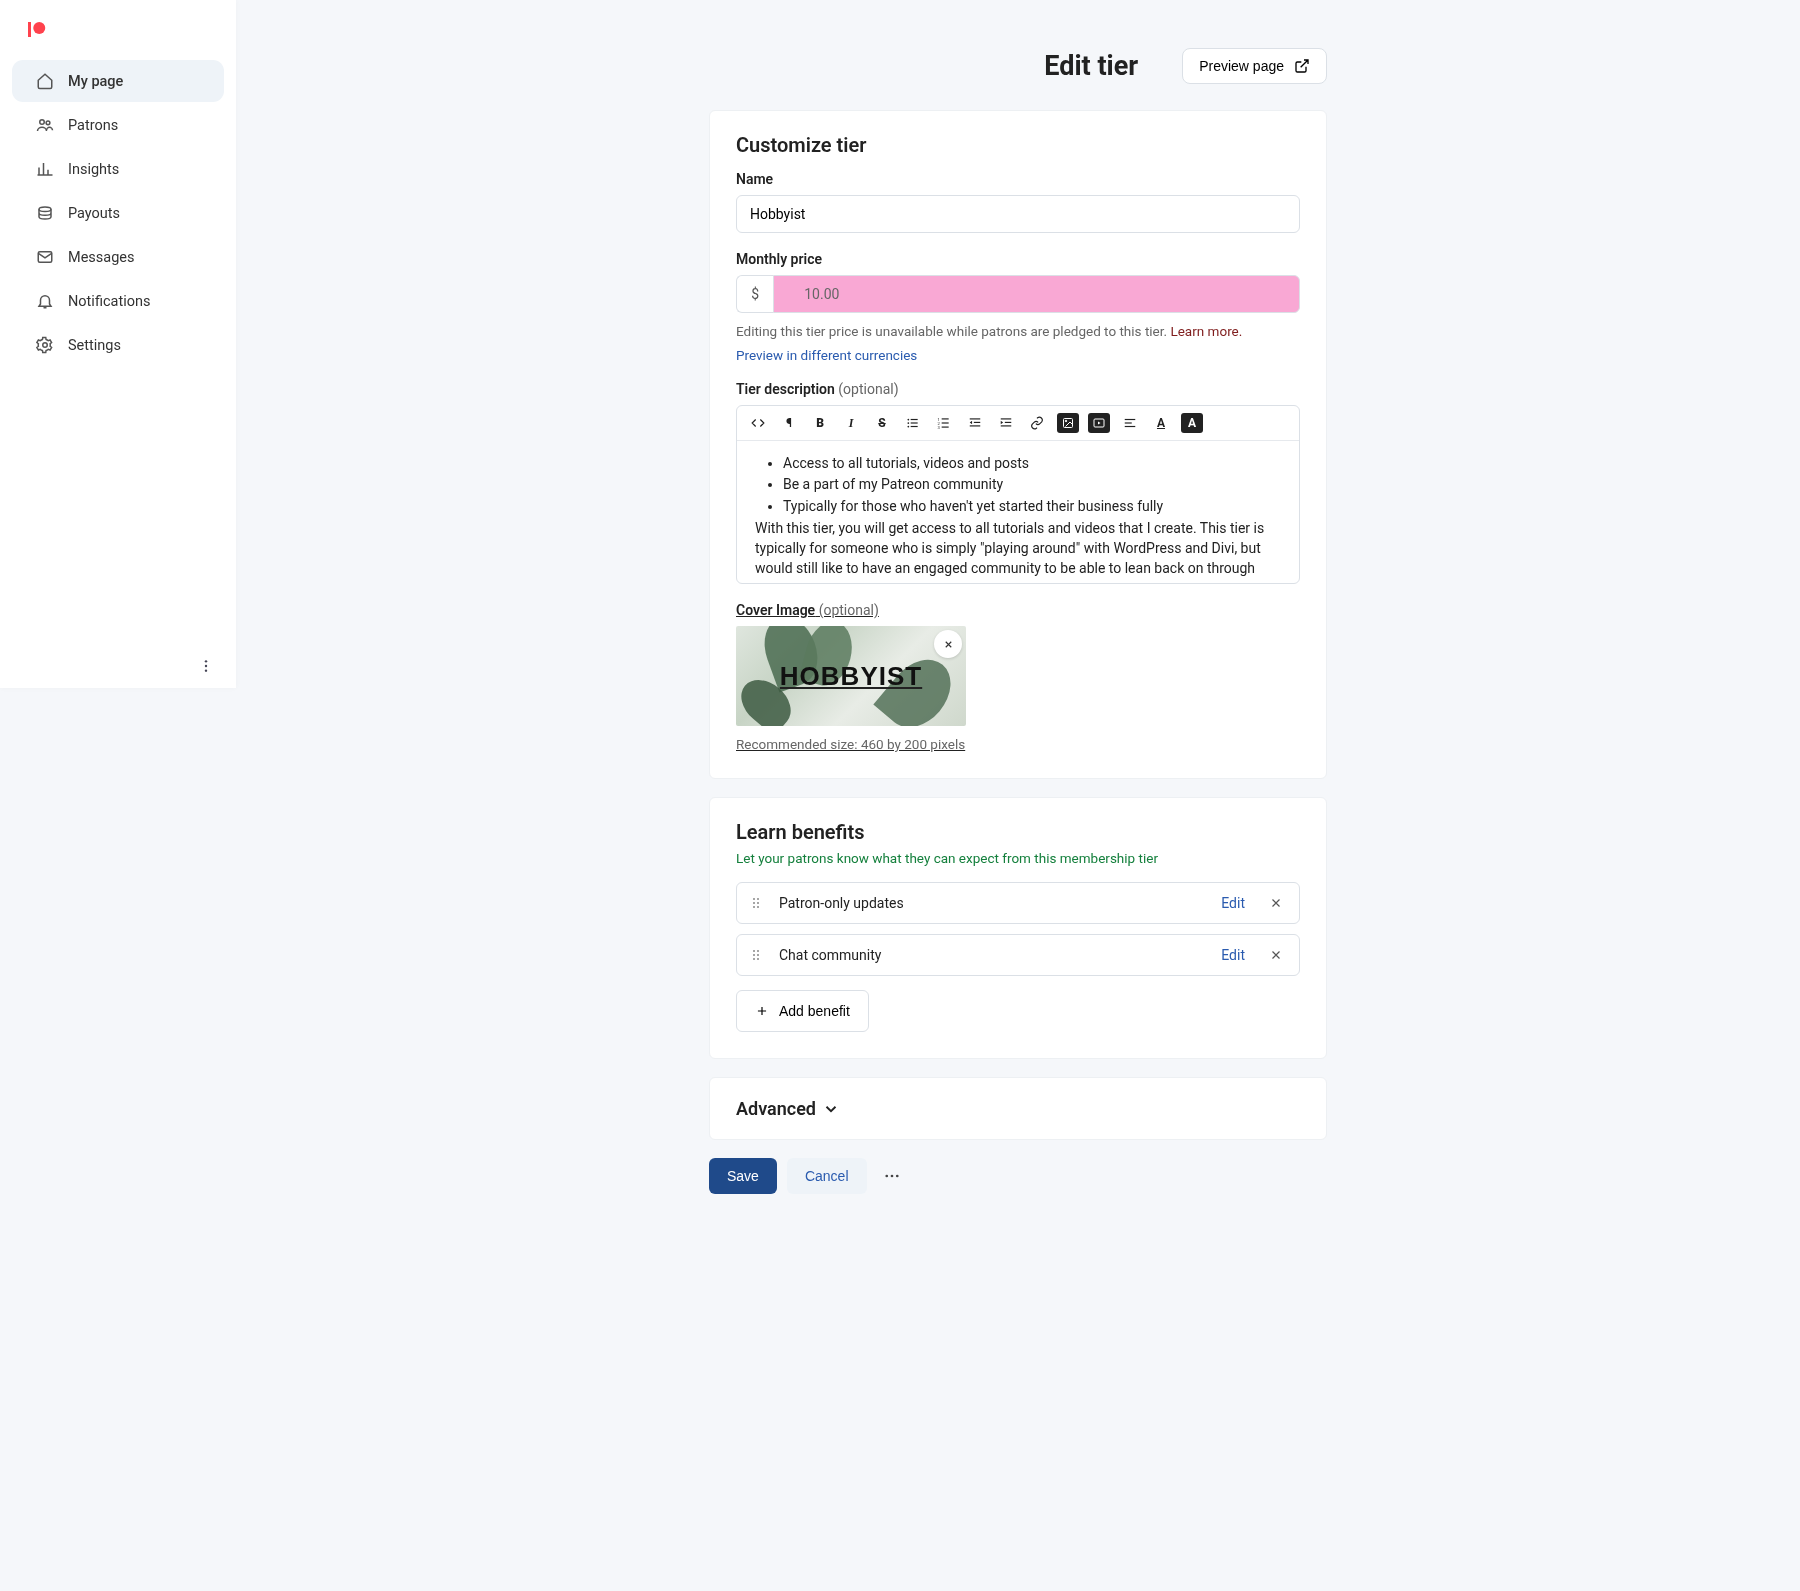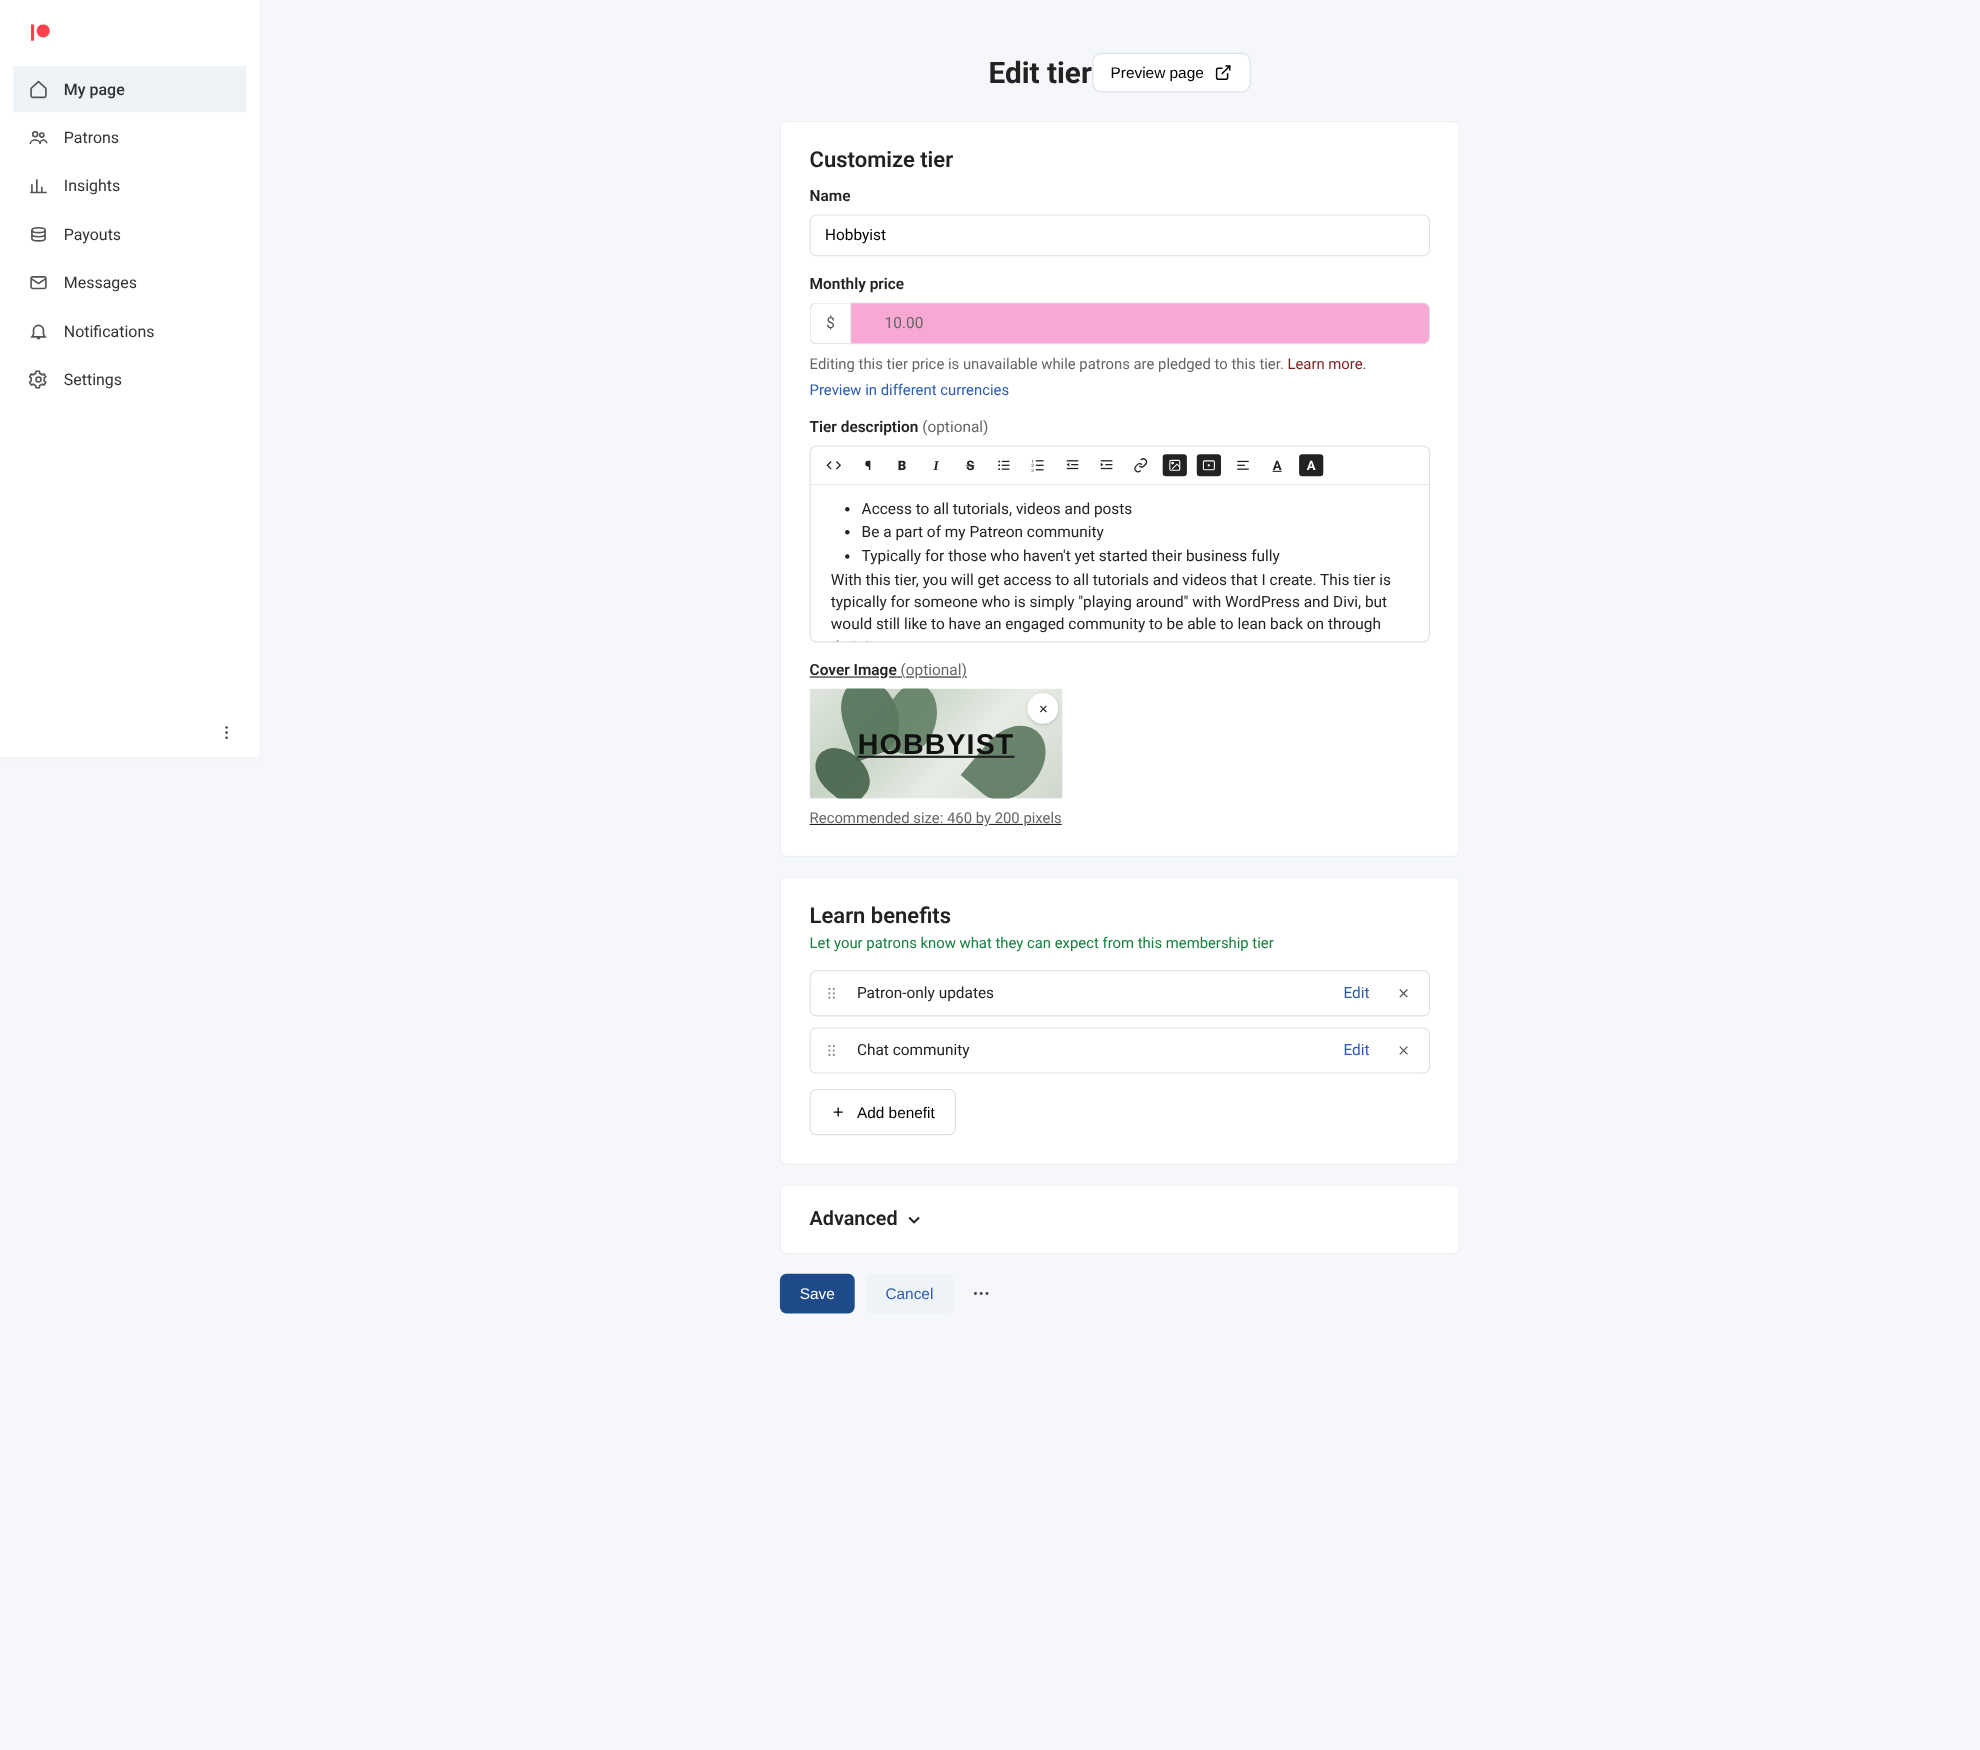--- a/index.html
+++ b/index.html
@@ -20,22 +20,22 @@
     height: 688px;
     box-shadow: 0 0 6px rgba(0,0,0,0.03);
   }
   .logo { padding: 22px 28px 14px; }
   .logo svg { width: 18px; height: 18px; display: block; }
   .nav { padding: 6px 12px; }
   .nav-item {
     display: flex;
     align-items: center;
     gap: 14px;
-    padding: 12px 14px;
-    border-radius: 0;
+    padding: 12px 24px;
+    border-radius: 11px;
     cursor: pointer;
     font-size: 14.5px;
     color: #333;
     margin-bottom: 2px;
   }
   .nav-item.active { background: #eef3f8; font-weight: 500; }
   .nav-item .icon { width: 18px; height: 18px; color: #555; display: flex; align-items: center; justify-content: center; flex-shrink: 0; }
   .create-wrap { padding: 10px 12px; margin-top: 4px; }
   .create-btn {
     width: 100%;
@@ -54,21 +54,21 @@
     margin-top: auto;
     padding: 14px 22px;
     display: flex;
     justify-content: flex-end;
   }
   .dots-vert { width: 16px; height: 16px; cursor: pointer; color: #445; }
 
   
   .main { flex: 1; padding: 48px 0 80px; display: flex; justify-content: center; }
   .content { width: 618px; }
-  .page-head { display: flex; justify-content: center; align-items: center; margin-bottom: 26px; }
+  .page-head { display: flex; justify-content: flex-end; align-items: center; margin-bottom: 26px; gap: 44px; }
   .page-title { font-size: 27px; font-weight: 700; }
   .preview-btn {
     display: flex; align-items: center; gap: 10px;
     padding: 9px 16px; border: 1px solid #dbe0e6; border-radius: 8px;
     background: #fff; cursor: pointer; font-size: 14px;
   }
 
   .card {
     background: #fff;
     border-radius: 6px;

